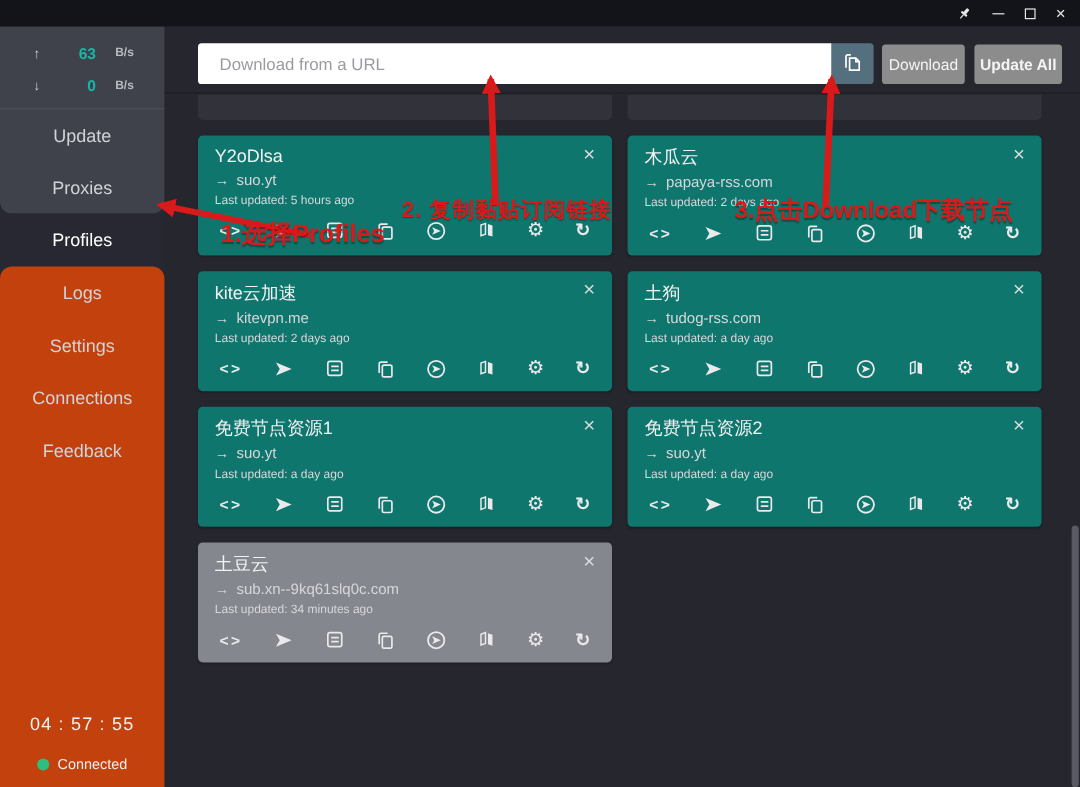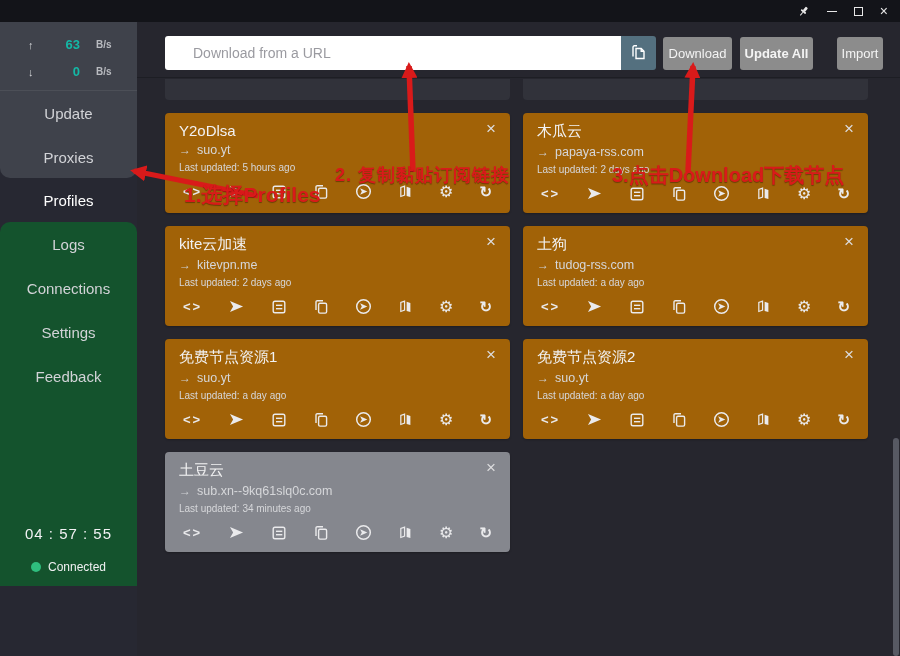--- a/index.html
+++ b/index.html
@@ -27,54 +27,54 @@
   .traffic-row { display:flex; align-items:center; height:27px; }
   .traffic-arrow { width:16px; color:#d5d6d9; font-size:11px; }
   .traffic-num { width:36px; text-align:right; color:#14b8a6; font-size:13px; font-weight:bold; }
   .traffic-unit { margin-left:16px; color:#b9bbc0; font-size:10px; font-weight:bold; }
   .side-sep { border-top:1px solid #4c4f57; margin:0; }
   .nav-item { height:44px; display:flex; align-items:center; justify-content:center;
     color:#d2d3d7; font-size:15px; cursor:pointer; }
   .nav-selected-band { position:absolute; left:0; top:156px; width:137px; height:44px;
     background:#272832; display:flex; align-items:center; justify-content:center;
     color:#ffffff; font-size:15px; cursor:pointer; }
-  .side-block-bottom { position:absolute; left:0; top:200px; width:137px; height:364px;
-    background:#14532d; border-radius:10px 10px 0 0;
+  .side-block-bottom { position:absolute; left:0; top:200px; width:137px; height:434px;
+    background:#c2410c; border-radius:10px 10px 0 0;
     display:flex; flex-direction:column; }
   .side-spacer { flex:1; }
   .timer { text-align:center; color:#f2f2f4; font-size:15px; letter-spacing:1px;
     padding-bottom:18px; }
   .status-row { display:flex; align-items:center; justify-content:center; gap:7px;
     padding-bottom:12px; }
   .status-dot { width:10px; height:10px; border-radius:50%; background:#2fbe7e; }
   .status-label { color:#f0f0f2; font-size:12px; }
   
   .toolbar { position:absolute; left:165px; top:36px; height:34px; display:flex;
     align-items:stretch; z-index:3; }
-  .url-input { width:456px; height:34px; background:#ffffff; border:none; outline:none;
-    border-radius:3px 0 0 3px; padding:0 28px; font-size:14px;
+  .url-input { width:528px; height:34px; background:#ffffff; border:none; outline:none;
+    border-radius:3px 0 0 3px; padding:0 18px; font-size:14px;
     font-family:"Liberation Sans",sans-serif; color:#ec4899; }
   .url-input::placeholder { color:#9a9aa0; }
   .paste-btn { width:35px; height:34px; background:#54707f; border:none;
     border-radius:0 3px 3px 0; display:flex; align-items:center; justify-content:center;
     cursor:pointer; }
   .tool-btn { height:33px; margin-top:1px; background:#8c8c8c; border:none; border-radius:3px;
     color:#f4f4f4; font-size:13px; font-family:"Liberation Sans",sans-serif;
     cursor:pointer; }
   .btn-download { width:69px; margin-left:7px; }
   .btn-update   { width:73px; margin-left:8px;font-weight:bold; }
   .btn-import   { width:46px; margin-left:24px; }
   
   .content-divider { position:absolute; left:137px; top:77px; width:763px; height:1px;
     background:#1d1e24; }
   .cards-grid { position:absolute; left:165px; top:79px; width:703px;
     display:grid; grid-template-columns:345px 345px; column-gap:13px; row-gap:13px;
     z-index:1; }
   .partial-card { height:21px; background:#31323a; border-radius:0 0 4px 4px; }
-  .card { height:100px; background:#a16207; border-radius:4px; padding:9px 14px 8px 14px;
+  .card { height:100px; background:#0f766e; border-radius:4px; padding:9px 14px 8px 14px;
     position:relative; box-shadow:0 1px 2px rgba(0,0,0,.25); }
   .card.selected { background:#85878e; }
   .card-head { display:flex; justify-content:space-between; align-items:flex-start; }
   .card-title { color:#f2f2f3; font-size:15px; }
   .card-close { color:#dcdcde; font-size:17px; line-height:14px; cursor:pointer; }
   .card-url { margin-top:4px; display:flex; align-items:center; gap:6px;
     color:#d6d7da; font-size:12.5px; }
   .url-arrow { font-weight:bold; font-size:12px; color:#cfd0d4; }
   .card-updated { margin-top:5px; color:#d6d7da; font-size:10px; }
   .card-actions { margin-top:9px; display:flex; justify-content:space-between;
@@ -128,22 +128,22 @@
         <span class="traffic-unit">B/s</span>
       </div>
     </div>
     <div class="side-sep"></div>
     <div class="nav-item">Update</div>
     <div class="nav-item">Proxies</div>
   </div>
   <div class="nav-selected-band">Profiles</div>
   <div class="side-block-bottom">
     <div class="nav-item">Logs</div>
+    <div class="nav-item">Settings</div>
     <div class="nav-item">Connections</div>
-    <div class="nav-item">Settings</div>
     <div class="nav-item">Feedback</div>
     <div class="side-spacer"></div>
     <div class="timer">04 : 57 : 55</div>
     <div class="status-row">
       <span class="status-dot"></span>
       <span class="status-label">Connected</span>
     </div>
   </div>
 </div>
 

